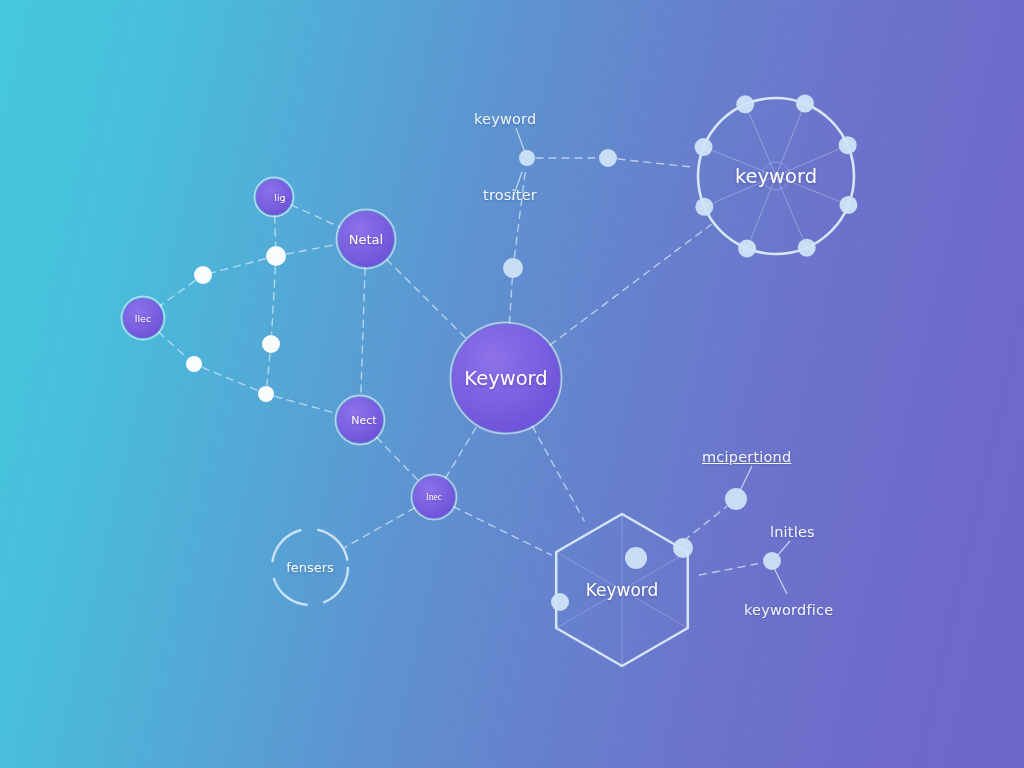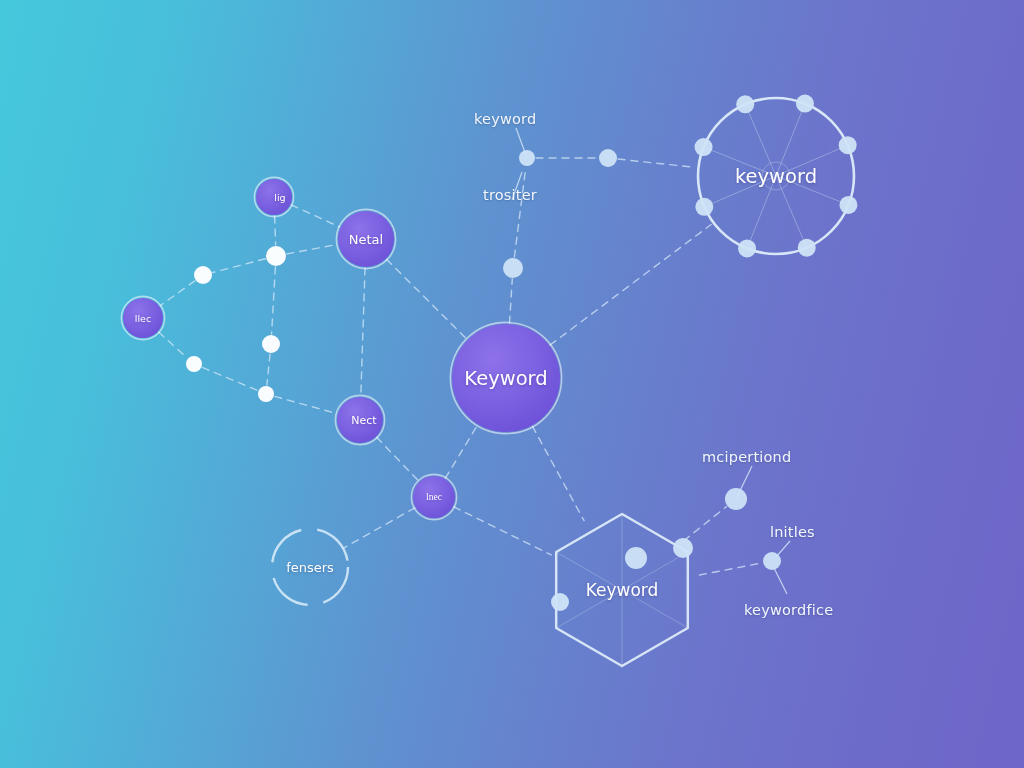--- a/index.html
+++ b/index.html
@@ -181,17 +181,17 @@
       <div class="hub-label sm" style="left: 366px; top: 239px;">Netal</div>
       <div class="hub-label xs" style="left: 364px; top: 420px;">Nect</div>
       <div class="hub-label xxs" style="left: 280px; top: 197px;">lig</div>
       <div class="hub-label xxs" style="left: 143px; top: 318px;">llec</div>
       <div class="hub-label xxs" style="left: 434px; top: 497px; font-family: Liberation Serif, serif;">lnec</div>
       <div class="hub-label lg" style="left: 776px; top: 176px;">keyword</div>
       <div class="hub-label md" style="left: 622px; top: 590px;">Keyword</div>
       <div class="hub-label sm" style="left: 310px; top: 567px;">fensers</div>
       <div class="node-label-free" style="left: 474px; top: 111px;">keyword</div>
       <div class="node-label-free" style="left: 483px; top: 187px;">trositer</div>
-      <div class="node-label-free" style="left: 702px; top: 449px;">mcipertiond</div>
+      <div class="node-label-free" style="left: 702px; top: 449px; text-decoration: underline;">mcipertiond</div>
       <div class="node-label-free" style="left: 770px; top: 524px;">lnitles</div>
       <div class="node-label-free" style="left: 744px; top: 602px;">keywordfice</div>
     </div>
 </div>
 
 </body></html>

